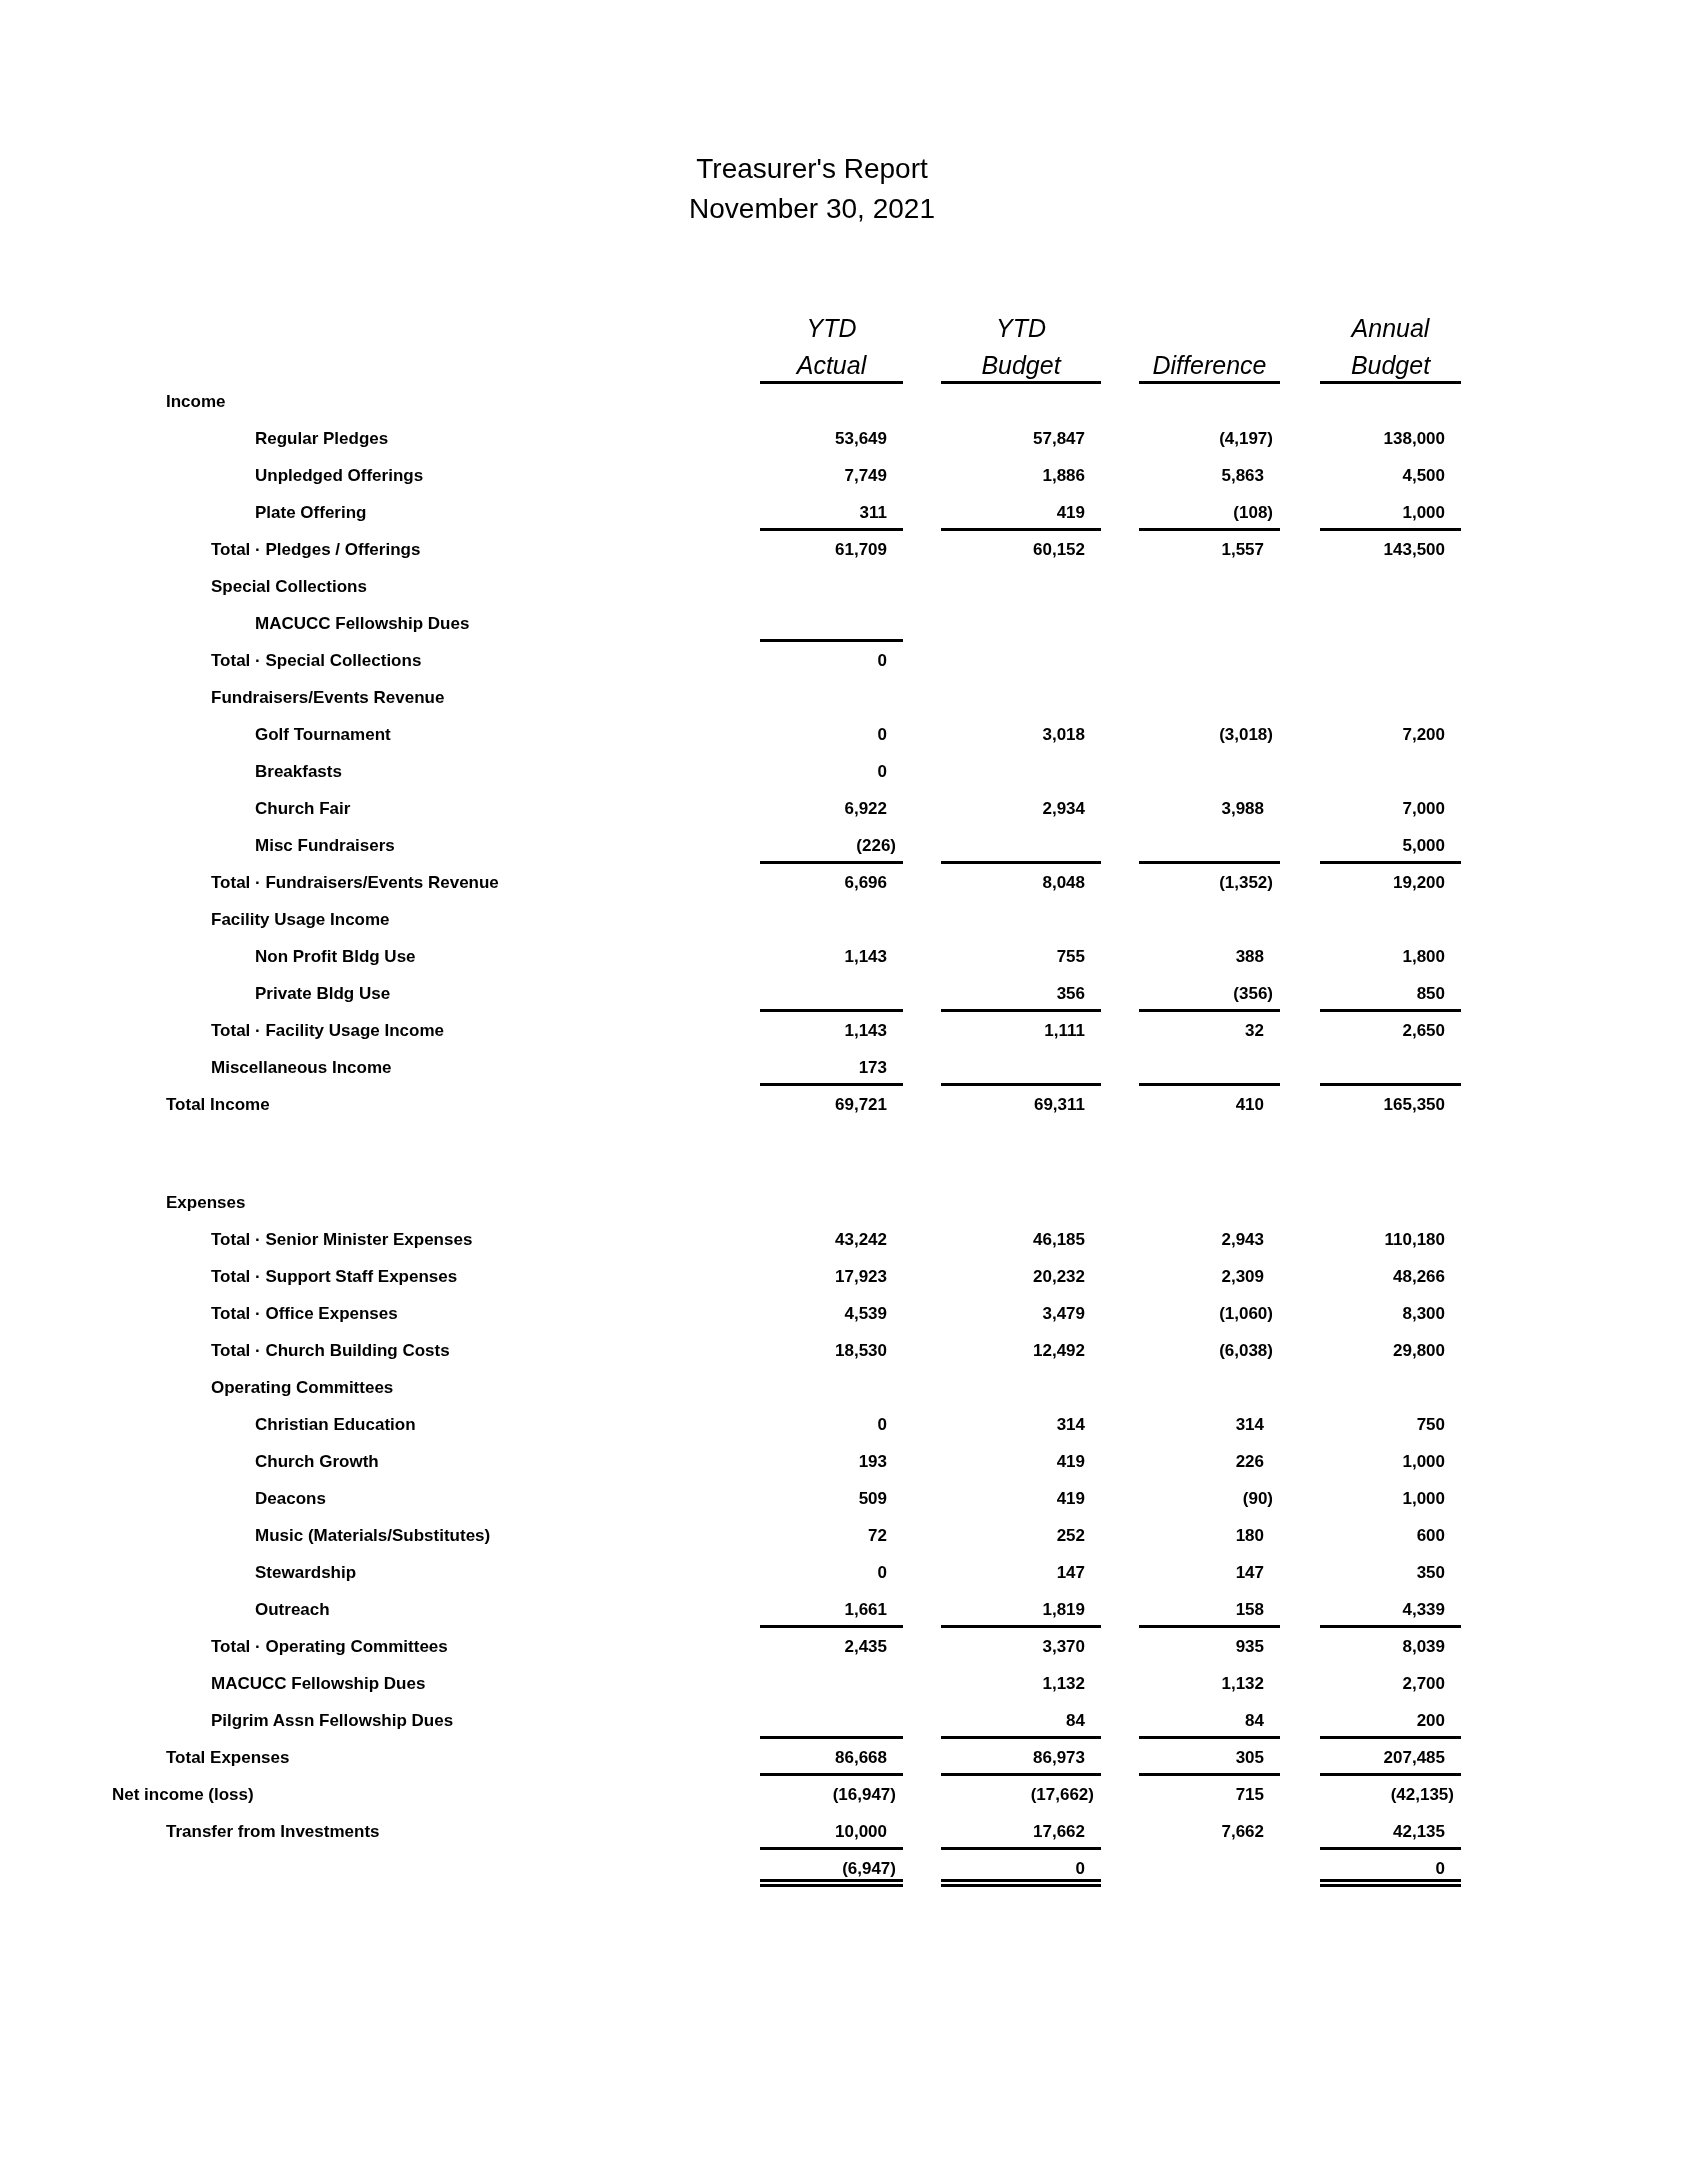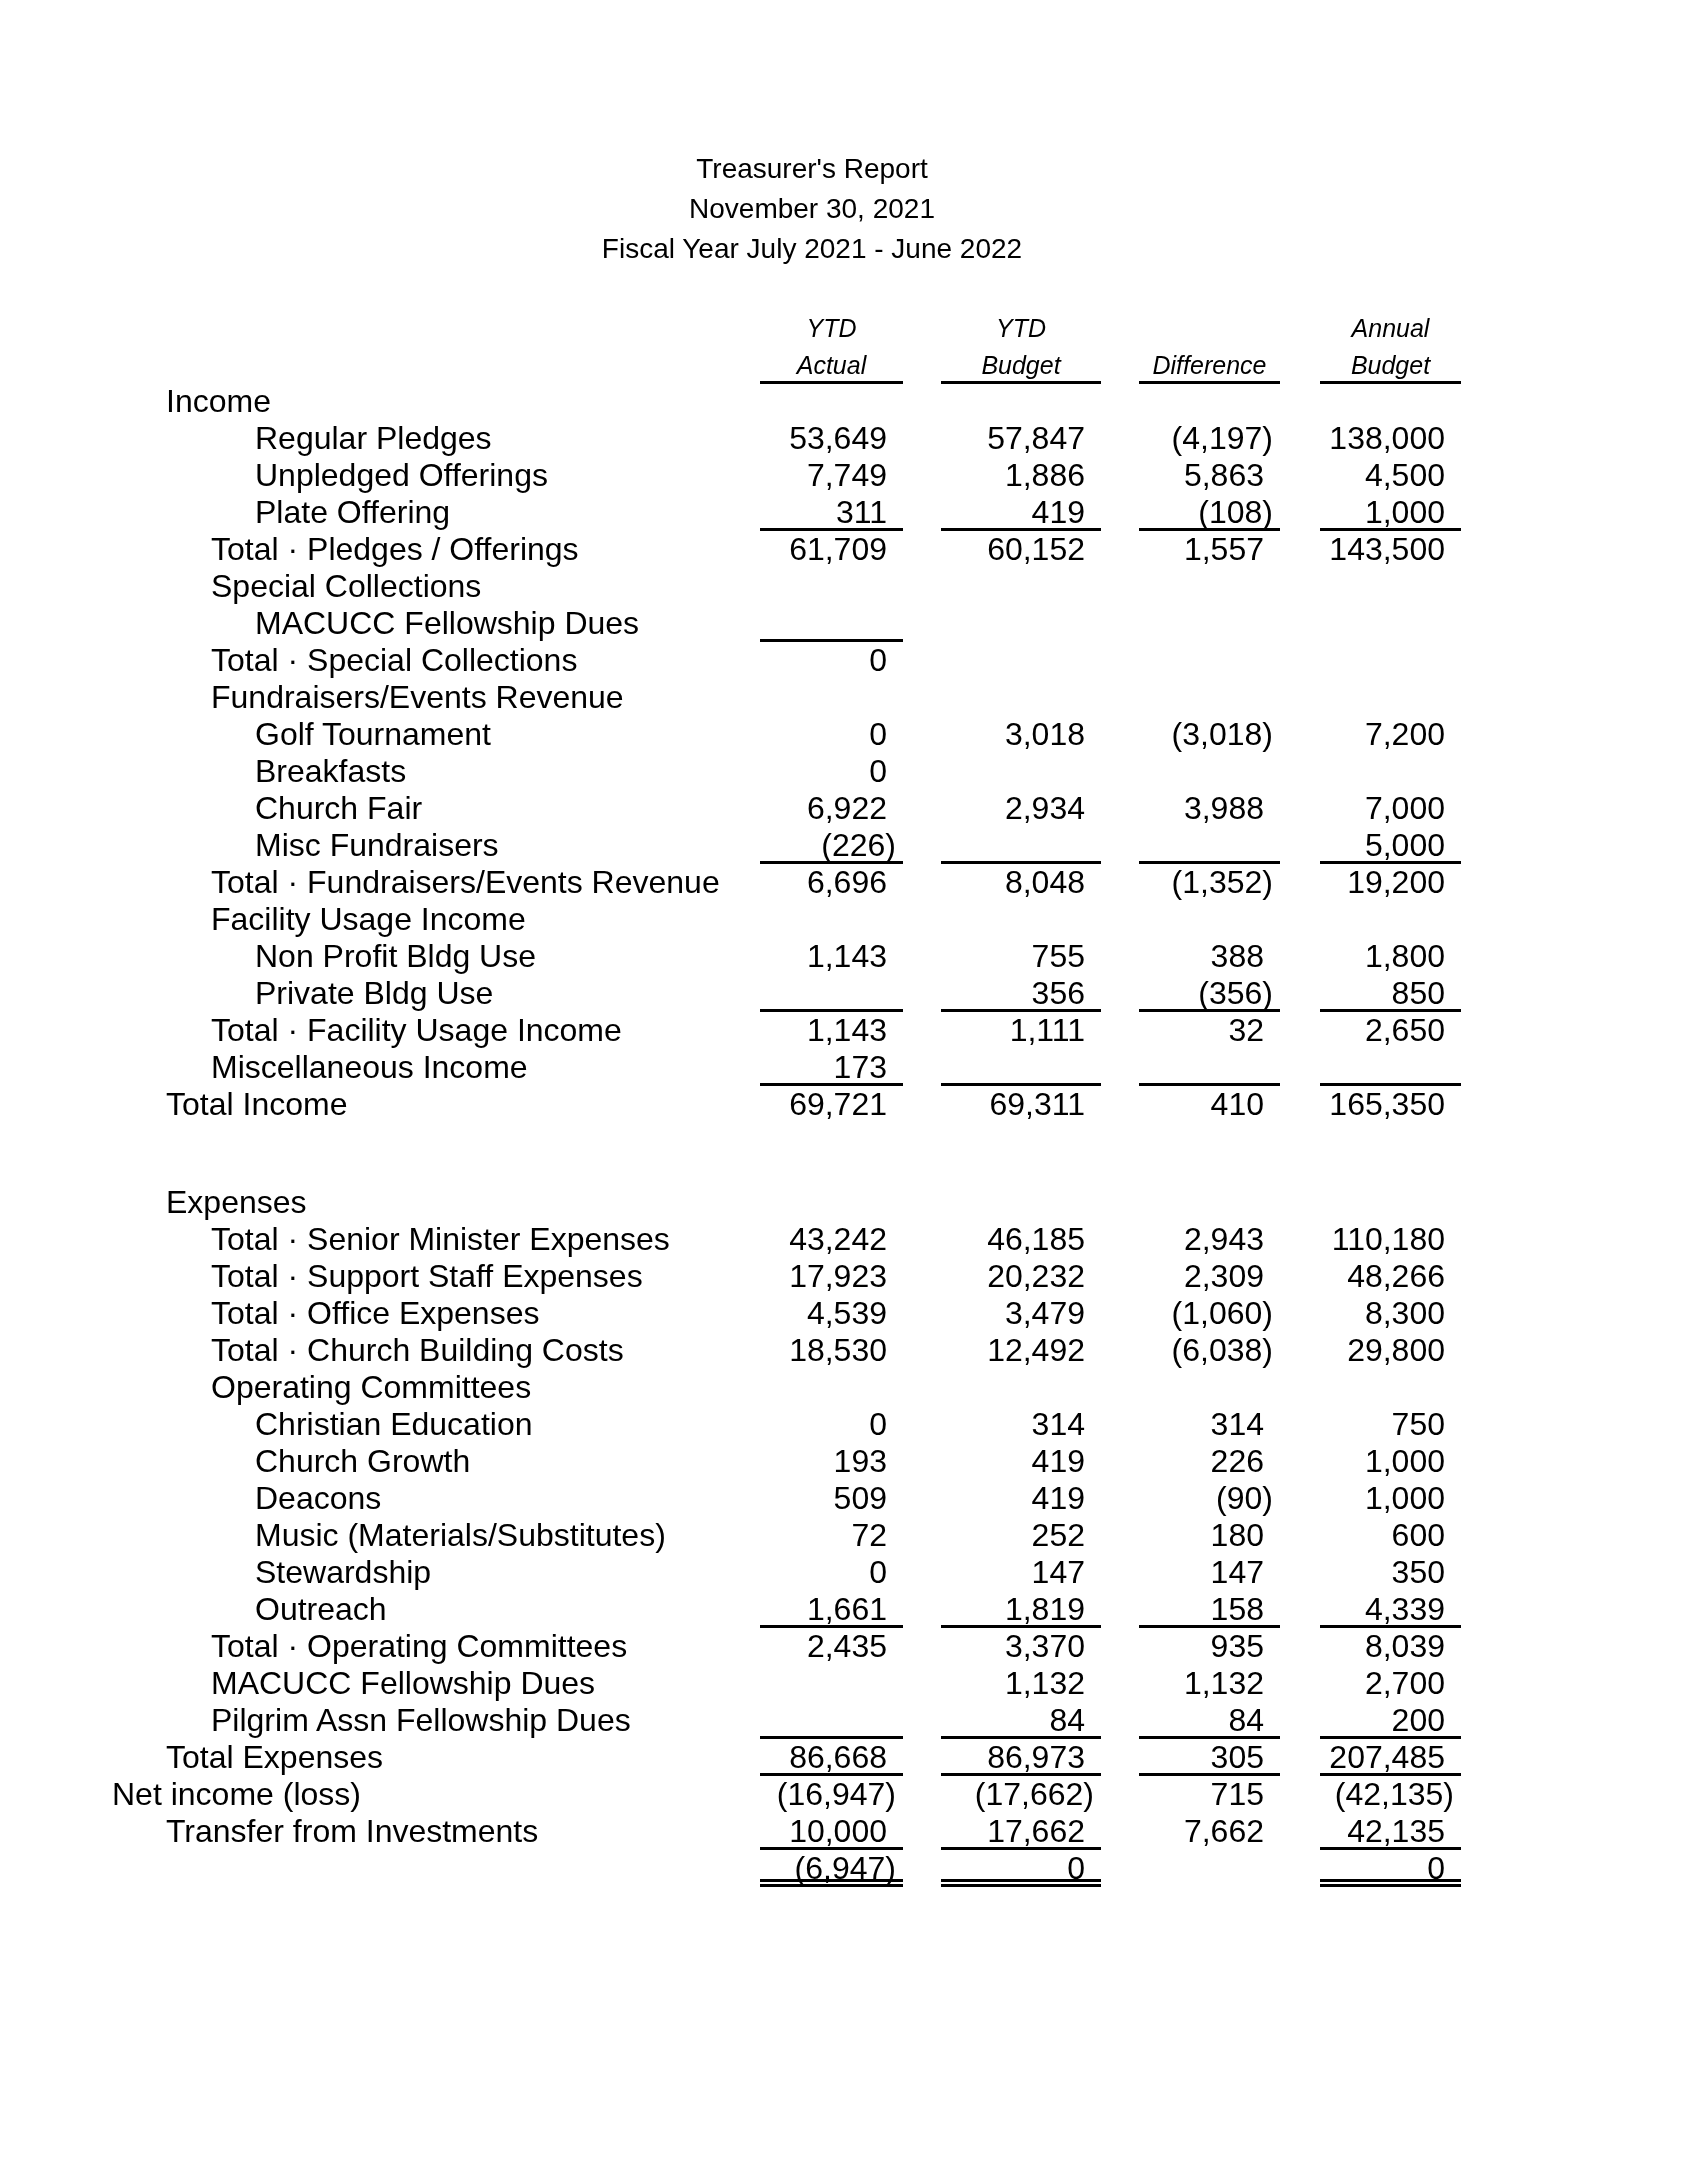--- a/index.html
+++ b/index.html
@@ -8,40 +8,39 @@
   .title-block{position:absolute;top:149px;left:0;width:1624px;text-align:center;
                font-size:28px;line-height:40px;}
   .hdr{position:absolute;left:0;right:0;height:37px;font-size:25px;font-style:italic;}
   #hr1{top:310px}
   #hr2{top:347px}
   .hcell{position:absolute;top:0;height:37px;line-height:37px;text-align:center;box-sizing:border-box;}
   .c0{left:760px;width:143px}
   .c1{left:941px;width:160px}
   .c2{left:1139px;width:141px}
   .c3{left:1320px;width:141px}
-  #rows{position:absolute;top:383px;left:0;right:0;font-size:32px;}
+  #rows{position:absolute;top:383px;left:0;right:0;font-size:17px;font-weight:bold;}
   .row{position:relative;height:37px;}
   .row.spacer{height:61px;}
   .label{position:absolute;top:0;line-height:37px;white-space:nowrap;}
   .i0{left:112px}.i1{left:166px}.i2{left:211px}.i3{left:255px}
   .cell{position:absolute;top:0;height:37px;line-height:37px;text-align:right;
         padding-right:16px;box-sizing:border-box;white-space:nowrap;}
   .u{border-bottom:3px solid #000;}
   .d{border-bottom:8px double #000;}
   .neg{margin-right:-9px;}
 </style>
 </head>
 <body>
 
 <div class="page">
 
   <div class="title-block">
     <div>Treasurer's Report</div>
     <div>November 30, 2021</div>
-    <div>Fiscal Year July 2021 - June 2022</div>
   </div>
 
   <div class="hdr" id="hr1">
     <div class="hcell c0">YTD</div>
     <div class="hcell c1">YTD</div>
     <div class="hcell c2"></div>
     <div class="hcell c3">Annual</div>
   </div>
   <div class="hdr" id="hr2">
     <div class="hcell c0 u">Actual</div>

